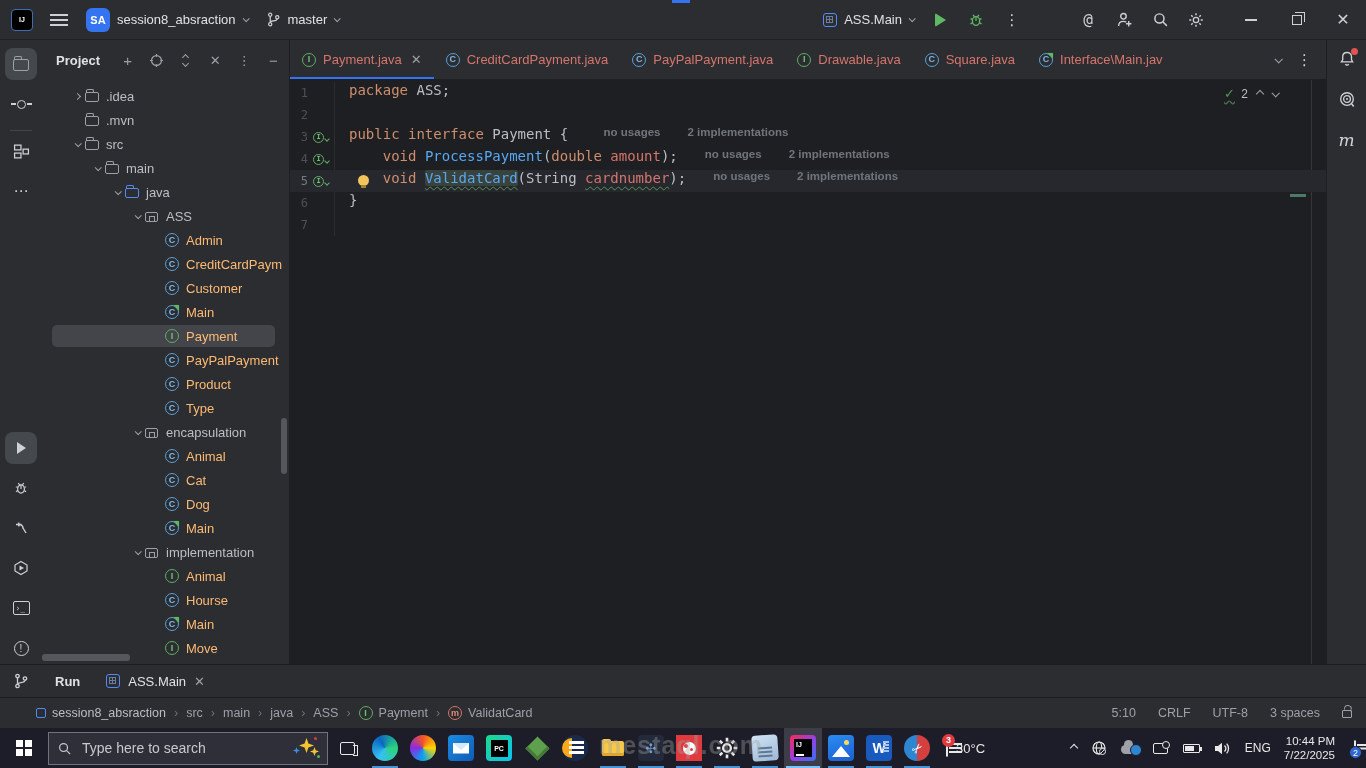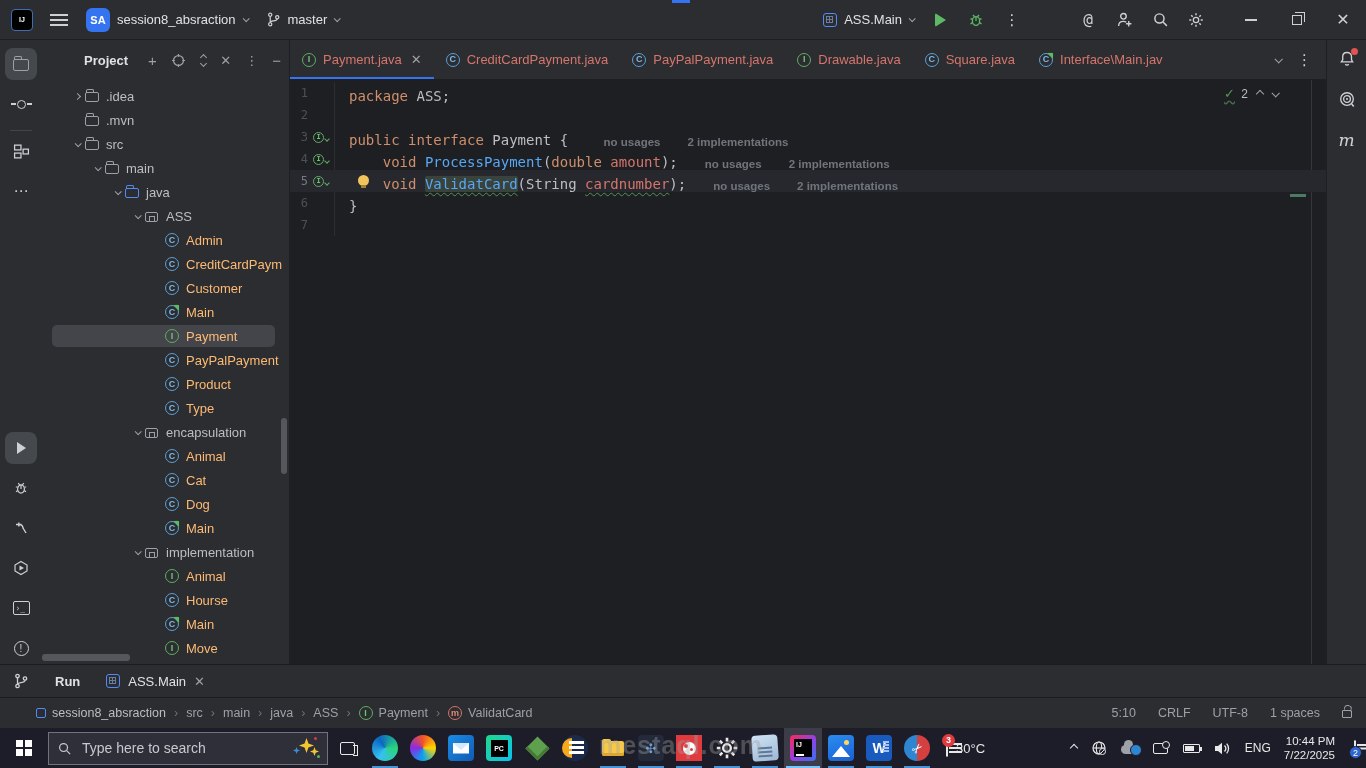--- a/index.html
+++ b/index.html
@@ -58,21 +58,21 @@
   .st-spacer { flex:1; }
   .commit-ic { width:9px; height:9px; border:1.5px solid #ced0d6; border-radius:50%; position:relative;}
   .commit-ic::before,.commit-ic::after{ content:""; position:absolute; top:2.5px; width:5px; height:1.5px; background:#ced0d6;}
   .commit-ic::before{ left:-7px;} .commit-ic::after{ right:-7px;}
   .term-ic { width:17px; height:14px; border:1.4px solid #ced0d6; border-radius:2px; color:#ced0d6; font-size:8px; font-family:"DejaVu Sans Mono",monospace; display:flex; align-items:center; padding-left:2px;}
   .prob-ic { width:15px; height:15px; border:1.4px solid #ced0d6; border-radius:50%; display:flex; align-items:center; justify-content:center; font-size:10px; color:#ced0d6;}
 
   
   .project { width:248px; background:#2b2d30; flex:none; position:relative; overflow:hidden; border-right:1px solid #1e1f22;}
   .proj-head { height:40px; display:flex; align-items:center; padding:0 8px 0 14px; gap:14px; }
-  .proj-title { font-weight:bold; color:#dfe1e5; margin-right:6px;margin-left:28px;}
+  .proj-title { font-weight:bold; color:#dfe1e5; margin-right:6px;}
   .ph-ic { color:#9da0a8; font-size:13px; display:flex; align-items:center; justify-content:center; width:18px; height:18px;}
   .tree { position:absolute; left:0; top:44px; right:0; bottom:0; }
   .trow { height:24px; display:flex; align-items:center; position:relative; cursor:default;text-align:center;}
   .trow .sel-bg { position:absolute; left:10px; right:14px; top:1px; bottom:1px; background:#43454a; border-radius:5px; }
   .trow > * { position:relative; }
   .tchev-box { width:15px; height:15px; display:flex; align-items:center; justify-content:center; flex:none;}
   .ticon-box { width:18px; height:16px; display:flex; align-items:center; justify-content:flex-start; flex:none; }
   .tlabel { margin-left:3px; white-space:nowrap; }
   .tlabel.file { color:#fdba74; }
   .vscroll { position:absolute; right:2px; top:378px; width:6px; height:56px; background:#55575c; border-radius:3px;}
@@ -87,21 +87,21 @@
   .tab.overflowed { max-width:138px; overflow:hidden; padding-right:0;}
   .tabbar-right { margin-left:auto; display:flex; align-items:center; gap:16px; padding:0 14px; color:#ced0d6;}
   .codearea { flex:1; position:relative; font-family:"DejaVu Sans Mono",monospace; font-size:14px; padding-top:2px;}
   .cline { height:22px; display:flex; align-items:center; position:relative; white-space:pre;}
   .cline.current { background:#26282e; }
   .ln { width:18px; text-align:right; color:#4c5157; font-size:12px; flex:none;}
   .gut { width:26px; flex:none; display:flex; align-items:center; justify-content:center; }
   .impl { display:flex; align-items:center; }
   .impl .cir { width:11px; height:11px; font-size:7px; border-width:1.1px;}
   .impl .dn { width:4px; height:4px; border-right:1.3px solid #5fad65; border-bottom:1.3px solid #5fad65; transform:rotate(45deg); margin-left:1px; margin-top:3px;}
-  .ctext { padding-left:14px; border-left:1px solid #2b2d31; align-self:stretch; display:flex; align-items:flex-end;}
+  .ctext { padding-left:14px; border-left:1px solid #2b2d31; align-self:stretch; display:flex; align-items:flex-start;}
   .cline.current .ctext { border-left-color:transparent; }
   .tk-kw { color:#cf8e6d; } .tk-pl { color:#bcbec4; } .tk-fn { color:#56a8f5; } .tk-param { color:#d5756c; }
   .tk-hl { background:#3a423c; border-radius:2px; }
   .tk-wavy { text-decoration:underline; text-decoration-style:wavy; text-decoration-color:#549159; text-decoration-thickness:1px; text-underline-offset:3px;}
   .inlay { font-family:"Liberation Sans",sans-serif; font-size:11.5px; color:#70757c; margin-left:27px;font-weight:bold; }
   .bulb { position:absolute; left:68px; top:5px; width:11px; height:11px; border-radius:50%; background:#f2c55c; }
   .bulb::after { content:""; position:absolute; left:3px; bottom:-2px; width:5px; height:3px; background:#a08434;}
   .inspect { position:absolute; top:6px; right:48px; display:flex; align-items:center; gap:9px; font-family:"Liberation Sans",sans-serif; font-size:12px;}
   .inspect .chk { color:#57965c; font-size:13px; text-decoration:underline wavy #4c6e4e; text-underline-offset:2px;}
   .scroll-track { position:absolute; right:14px; top:0; bottom:0; width:1px; background:#34363a; }
@@ -635,21 +635,21 @@
         <span class="crumb-sep">›</span>
         <span class="crumb">
           <span class="cir mth">m</span>
           <span>ValidatCard</span>
         </span>
       </div>
     <div class="sb-right">
       <span>5:10</span>
       <span>CRLF</span>
       <span>UTF-8</span>
-      <span>1 spaces</span>
+      <span>3 spaces</span>
       <span class="lock"></span>
     </div>
   </div>
 
   <div class="taskbar" style="background: rgb(29, 29, 41);">
     <div class="start">
       <span class="winlogo">
           <span></span>
           <span></span>
           <span></span>

